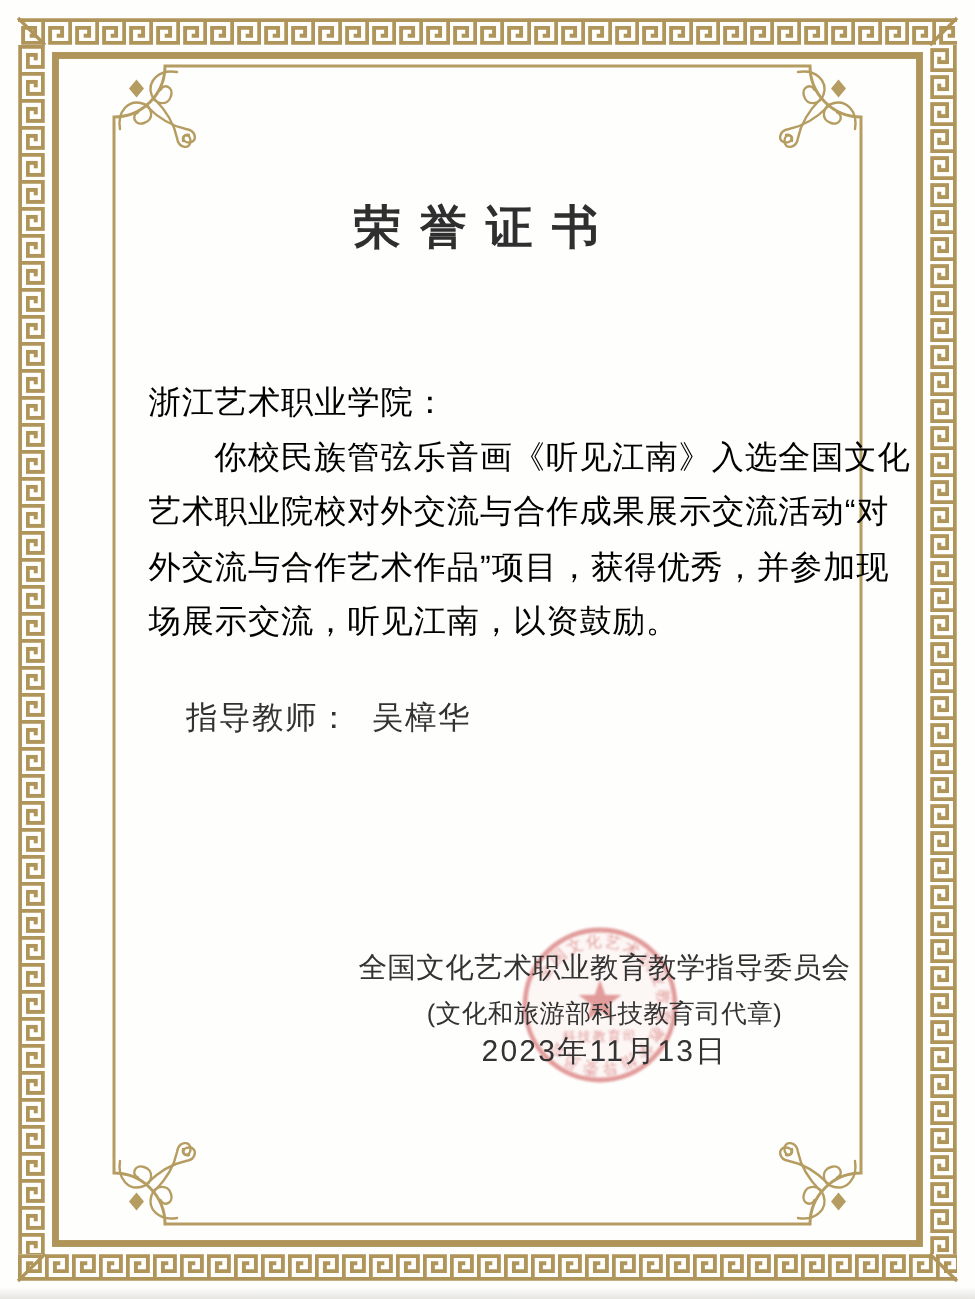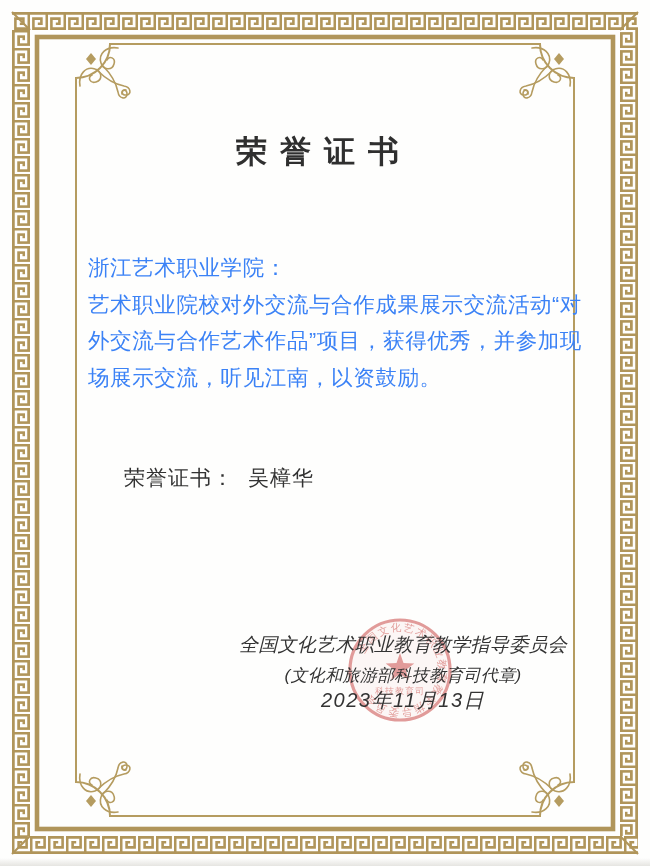--- a/index.html
+++ b/index.html
@@ -8,32 +8,32 @@
     background:#fefefd;overflow:hidden;
     font-family:"Liberation Sans",sans-serif;color:#333333;
   }
   .layer{position:absolute;left:0;top:0;pointer-events:none;}
   .title{
     position:absolute;top:131px;left:0;right:15px;text-align:center;
     font-family:"DejaVu Serif",serif;font-weight:bold;
     font-size:31px;letter-spacing:13px;padding-left:13px;color:#2f2f2f;
   }
   .body-text{
-    position:absolute;left:88px;top:250px;width:482px;
-    font-size:21.5px;line-height:36.5px;letter-spacing:0.6px;color:#3b82f6;
+    position:absolute;left:99px;top:250px;width:482px;
+    font-size:21.5px;line-height:36.5px;letter-spacing:0.6px;color:#000000;
   }
   .line{white-space:nowrap;}
   .line.indent{text-indent:44px;}
   .advisor{
     position:absolute;left:124px;top:464px;font-size:21px;
     letter-spacing:1px;color:#323232;white-space:nowrap;
   }
   .advisor-name{margin-left:14px;}
   .signature{
-    position:absolute;left:203px;top:632px;width:400px;text-align:center;color:#333333;font-style:italic;
+    position:absolute;left:203px;top:632px;width:400px;text-align:center;color:#333333;
   }
   .issuer{font-size:19px;letter-spacing:0.3px;}
   .issuer-note{font-size:17px;margin-top:6px;letter-spacing:0.3px;}
   .date{font-size:20px;letter-spacing:1.5px;}
   .seal-svg{position:absolute;left:320px;top:590px;}
   .photo-shadow{
     position:absolute;left:0;bottom:0;width:650px;height:8px;
     background:linear-gradient(to bottom,rgba(0,0,0,0),rgba(120,115,100,0.18));
   }
 </style>
@@ -106,27 +106,28 @@
         <textPath href="#sealArc" startOffset="16">全国文化艺术职业教育教学指导委员会</textPath>
       </text>
       <text x="80" y="104" font-size="9" fill="#c8433f" text-anchor="middle" letter-spacing="1" font-family="Liberation Sans, sans-serif">科技教育司</text>
     </g>
   </svg>
 
   <div class="title">荣誉证书</div>
 
   <div class="body-text">
     <div class="line">浙江艺术职业学院：</div>
+    <div class="line indent">你校民族管弦乐音画《听见江南》入选全国文化</div>
     <div class="line">艺术职业院校对外交流与合作成果展示交流活动“对</div>
     <div class="line">外交流与合作艺术作品”项目，获得优秀，并参加现</div>
     <div class="line">场展示交流，听见江南，以资鼓励。</div>
   </div>
 
   <div class="advisor">
-    <span>荣誉证书：</span><span class="advisor-name">吴樟华</span>
+    <span>指导教师：</span><span class="advisor-name">吴樟华</span>
   </div>
 
   <div class="signature">
     <div class="issuer">全国文化艺术职业教育教学指导委员会</div>
     <div class="issuer-note">(文化和旅游部科技教育司代章)</div>
     <div class="date">2023年11月13日</div>
   </div>
 
   <div class="photo-shadow"></div>
 </div>

